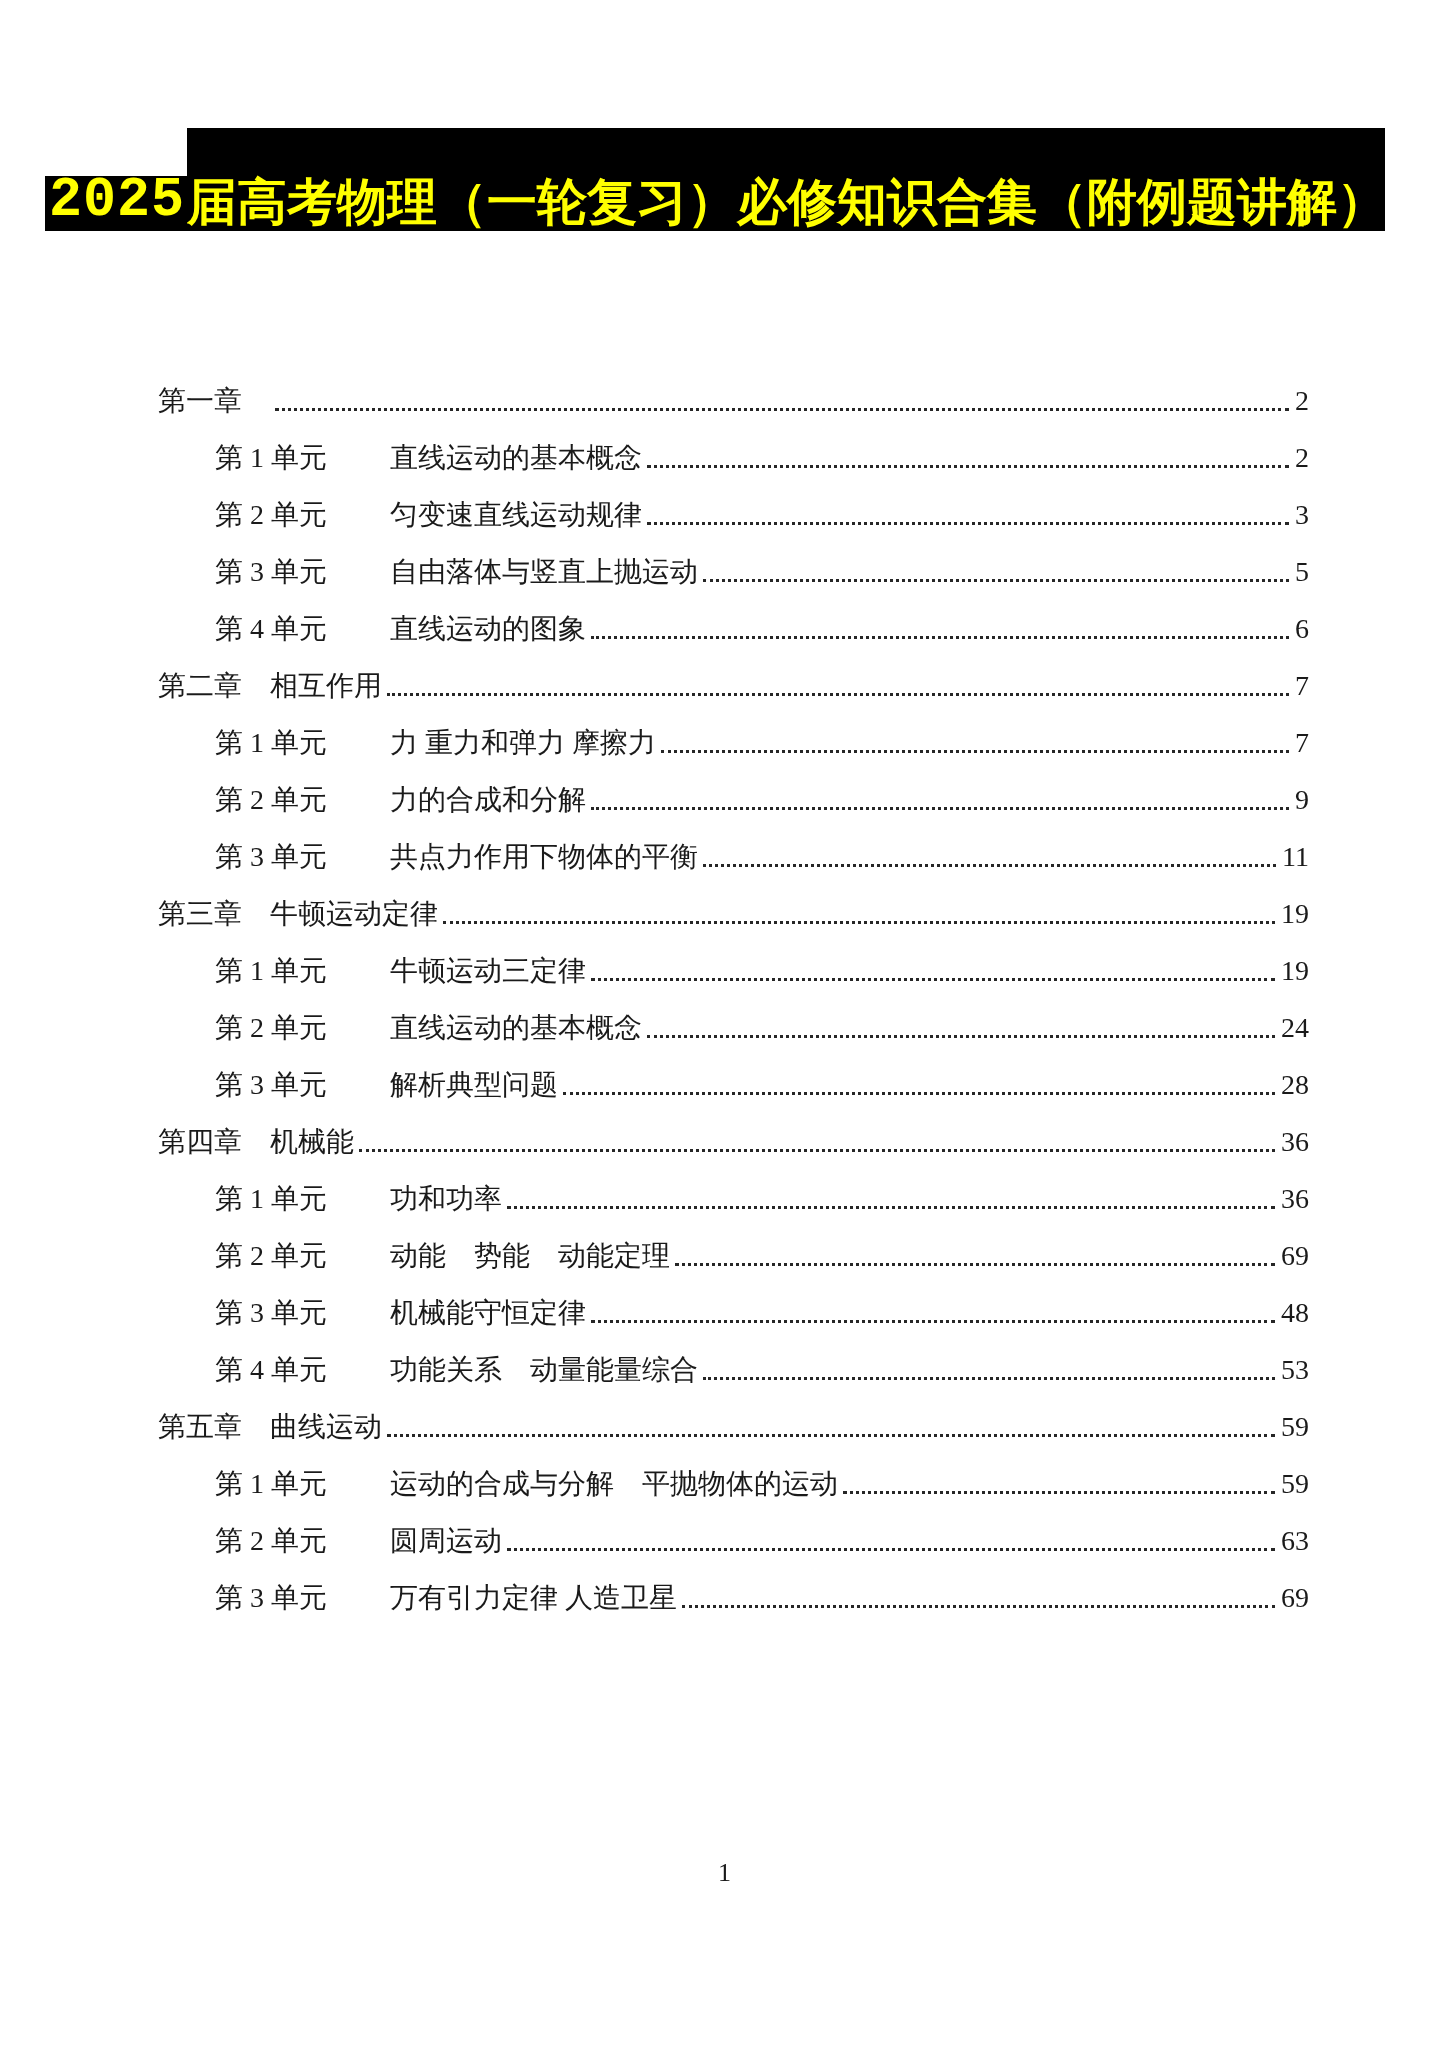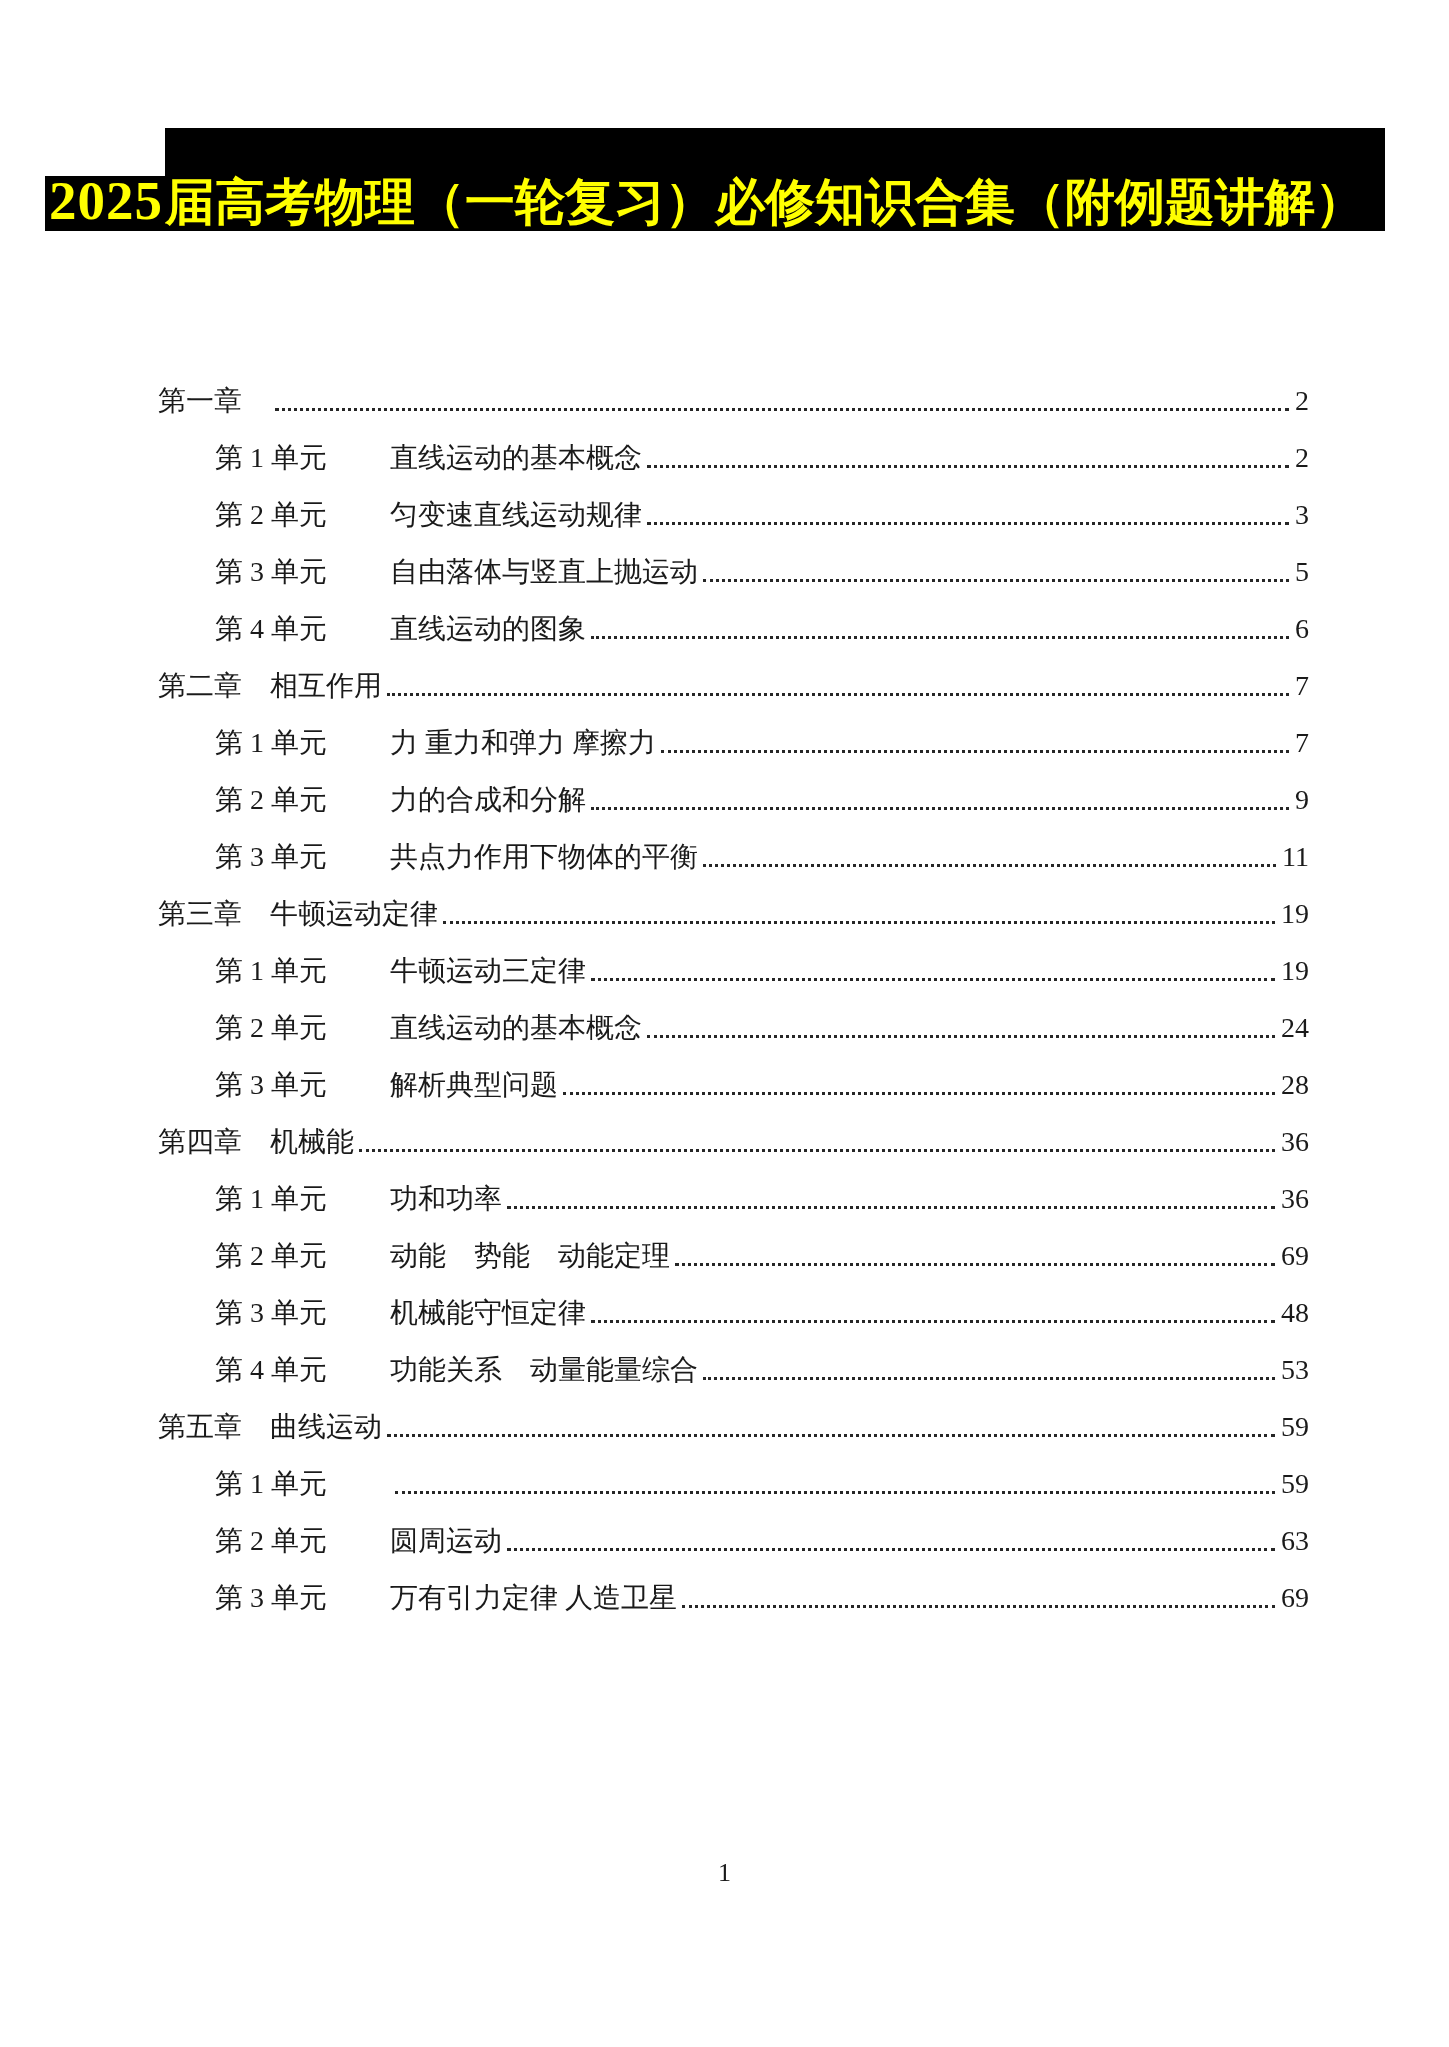--- a/index.html
+++ b/index.html
@@ -35,20 +35,21 @@
   .title-year {
     background: var(--banner-bg);
     color: var(--banner-text);
     height: 55px;
     display: flex;
     align-items: flex-end;
     font-size: 55px;
     line-height: 52px;
     padding: 0 2px 4px 4px;
     letter-spacing: 1px;
+    font-family: Liberation Mono, monospace;
   }
   .title-rest {
     background: var(--banner-bg);
     color: var(--banner-text);
     height: 103px;
     flex: 1;
     display: flex;
     align-items: flex-end;
     font-size: 50px;
     line-height: 54px;
@@ -216,20 +217,21 @@
       <span class="pageno">53</span>
     </div>
       <div class="toc-row chapter">
       <span class="label">第五章</span>
       <span class="title">曲线运动</span>
       <span class="dots"></span>
       <span class="pageno">59</span>
     </div>
       <div class="toc-row unit">
       <span class="label">第 1 单元</span>
+      <span class="title">运动的合成与分解　平抛物体的运动</span>
       <span class="dots"></span>
       <span class="pageno">59</span>
     </div>
       <div class="toc-row unit">
       <span class="label">第 2 单元</span>
       <span class="title">圆周运动</span>
       <span class="dots"></span>
       <span class="pageno">63</span>
     </div>
       <div class="toc-row unit">

